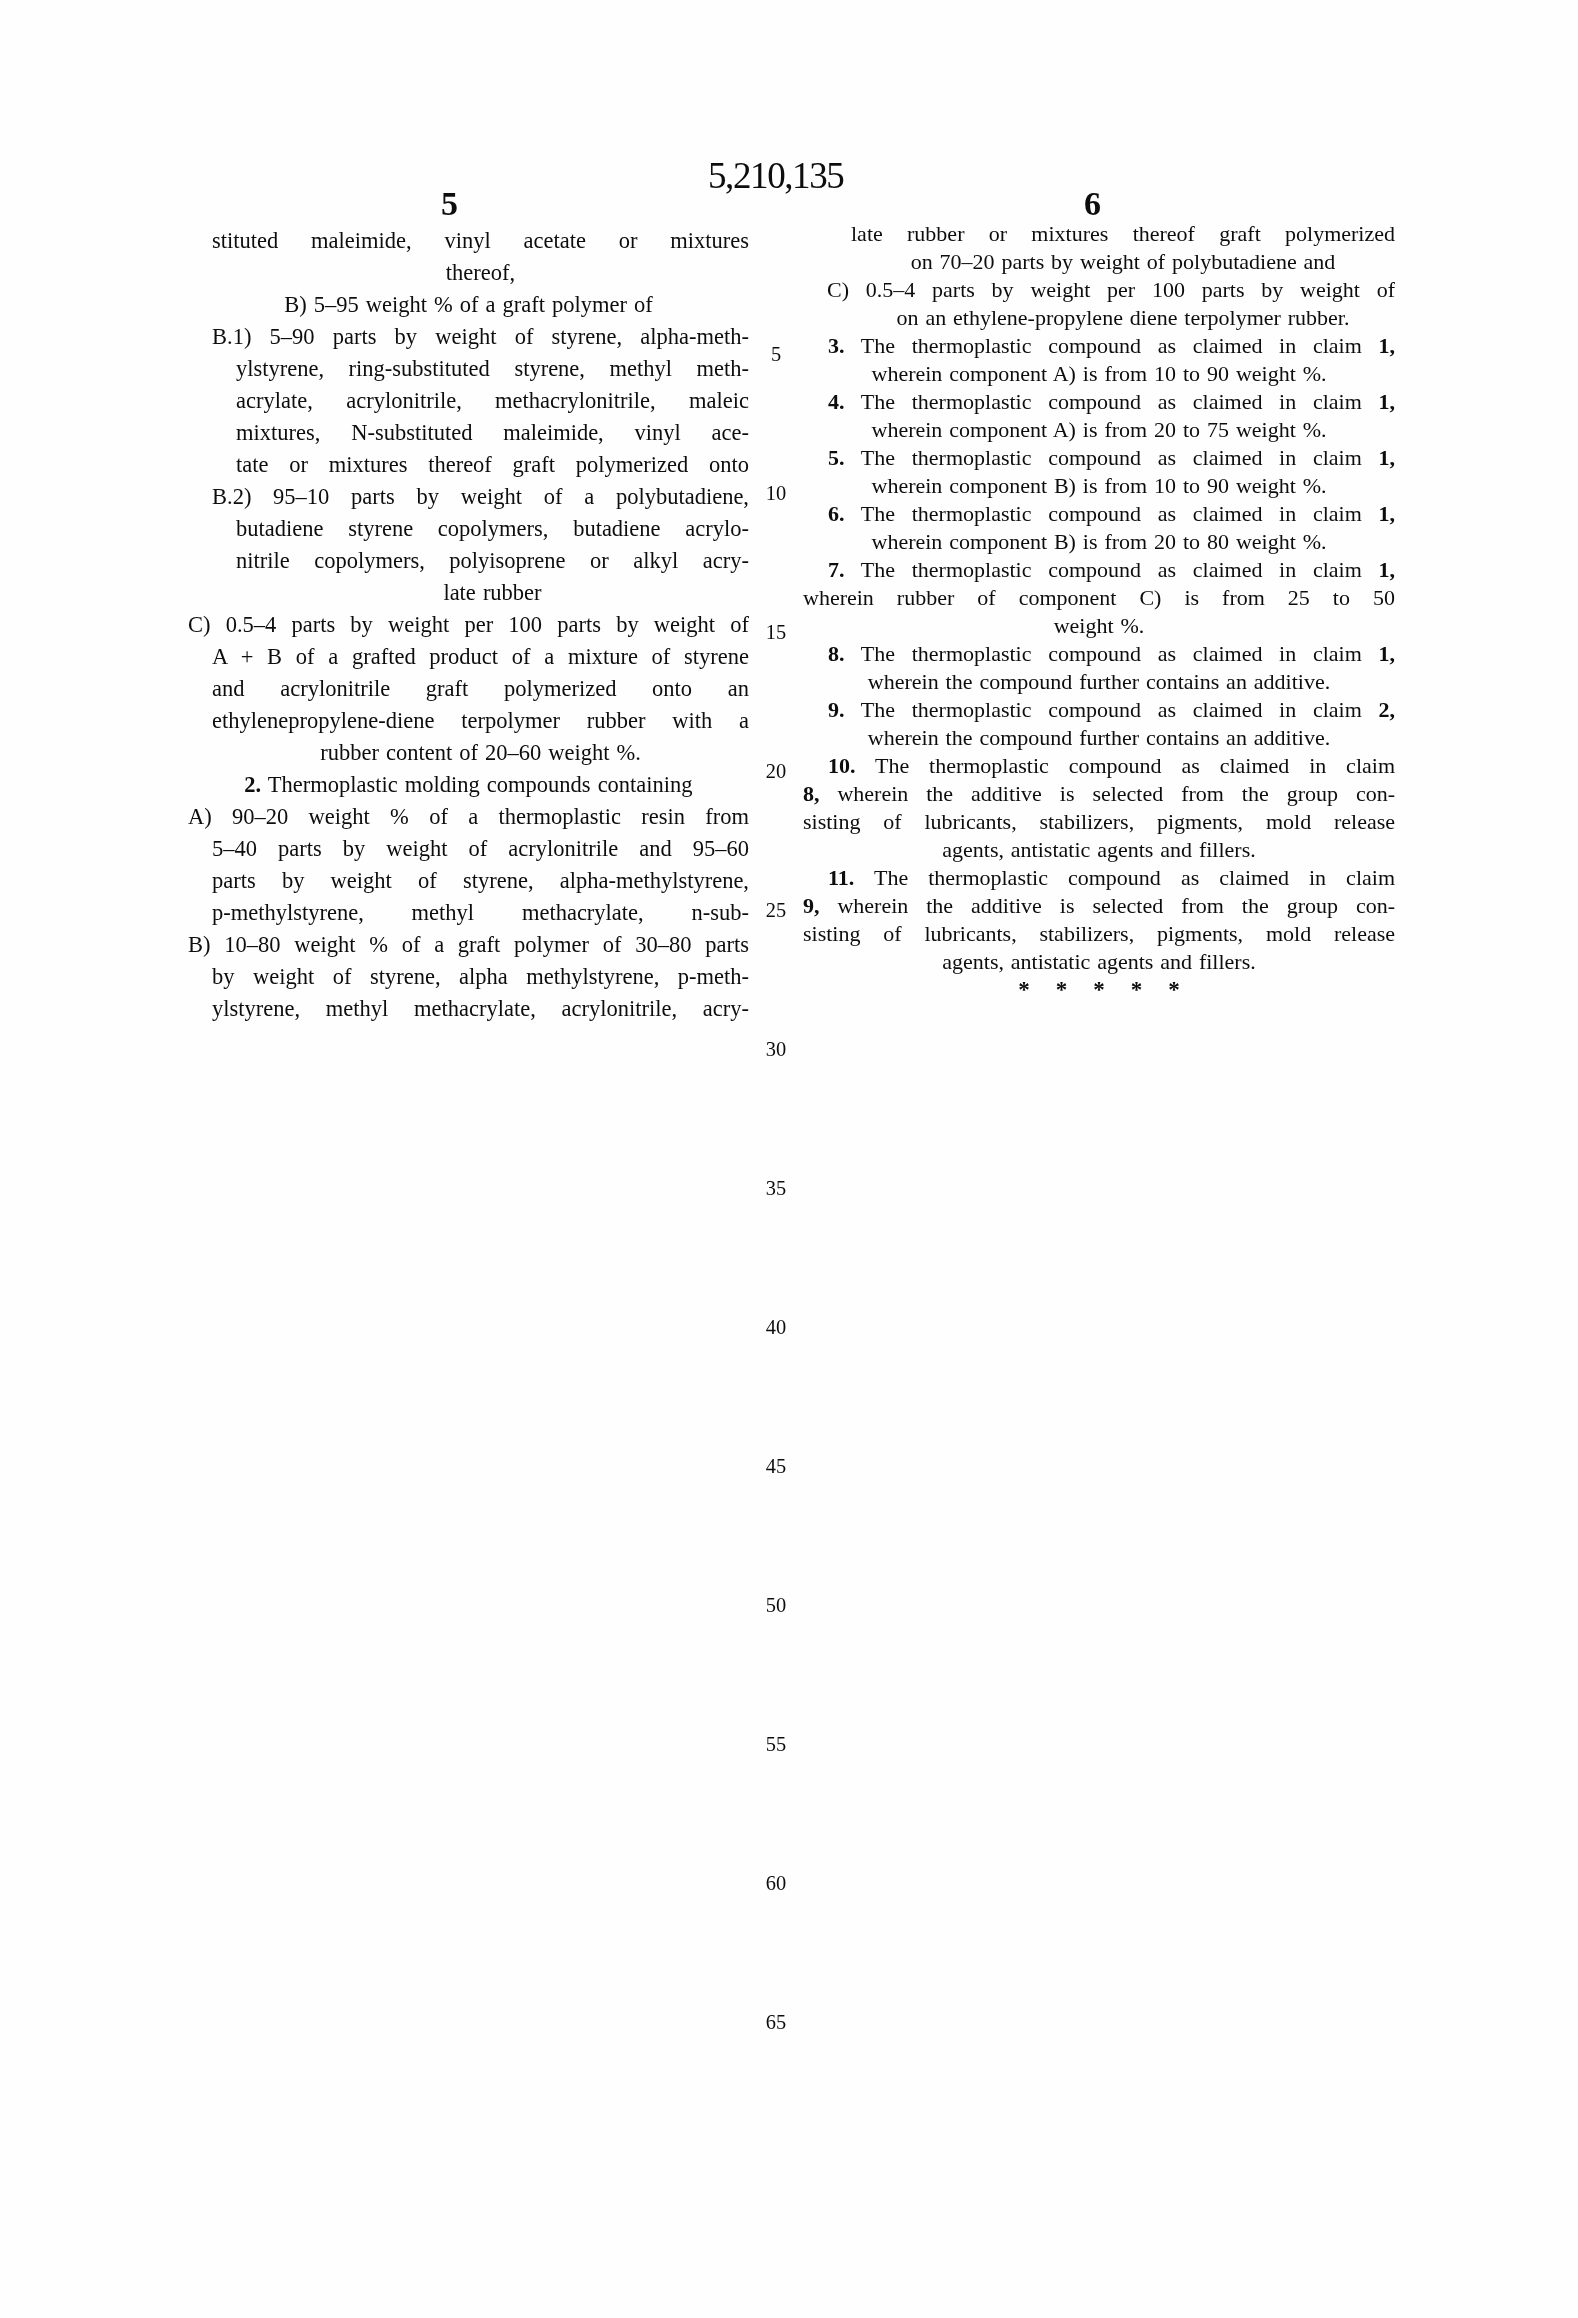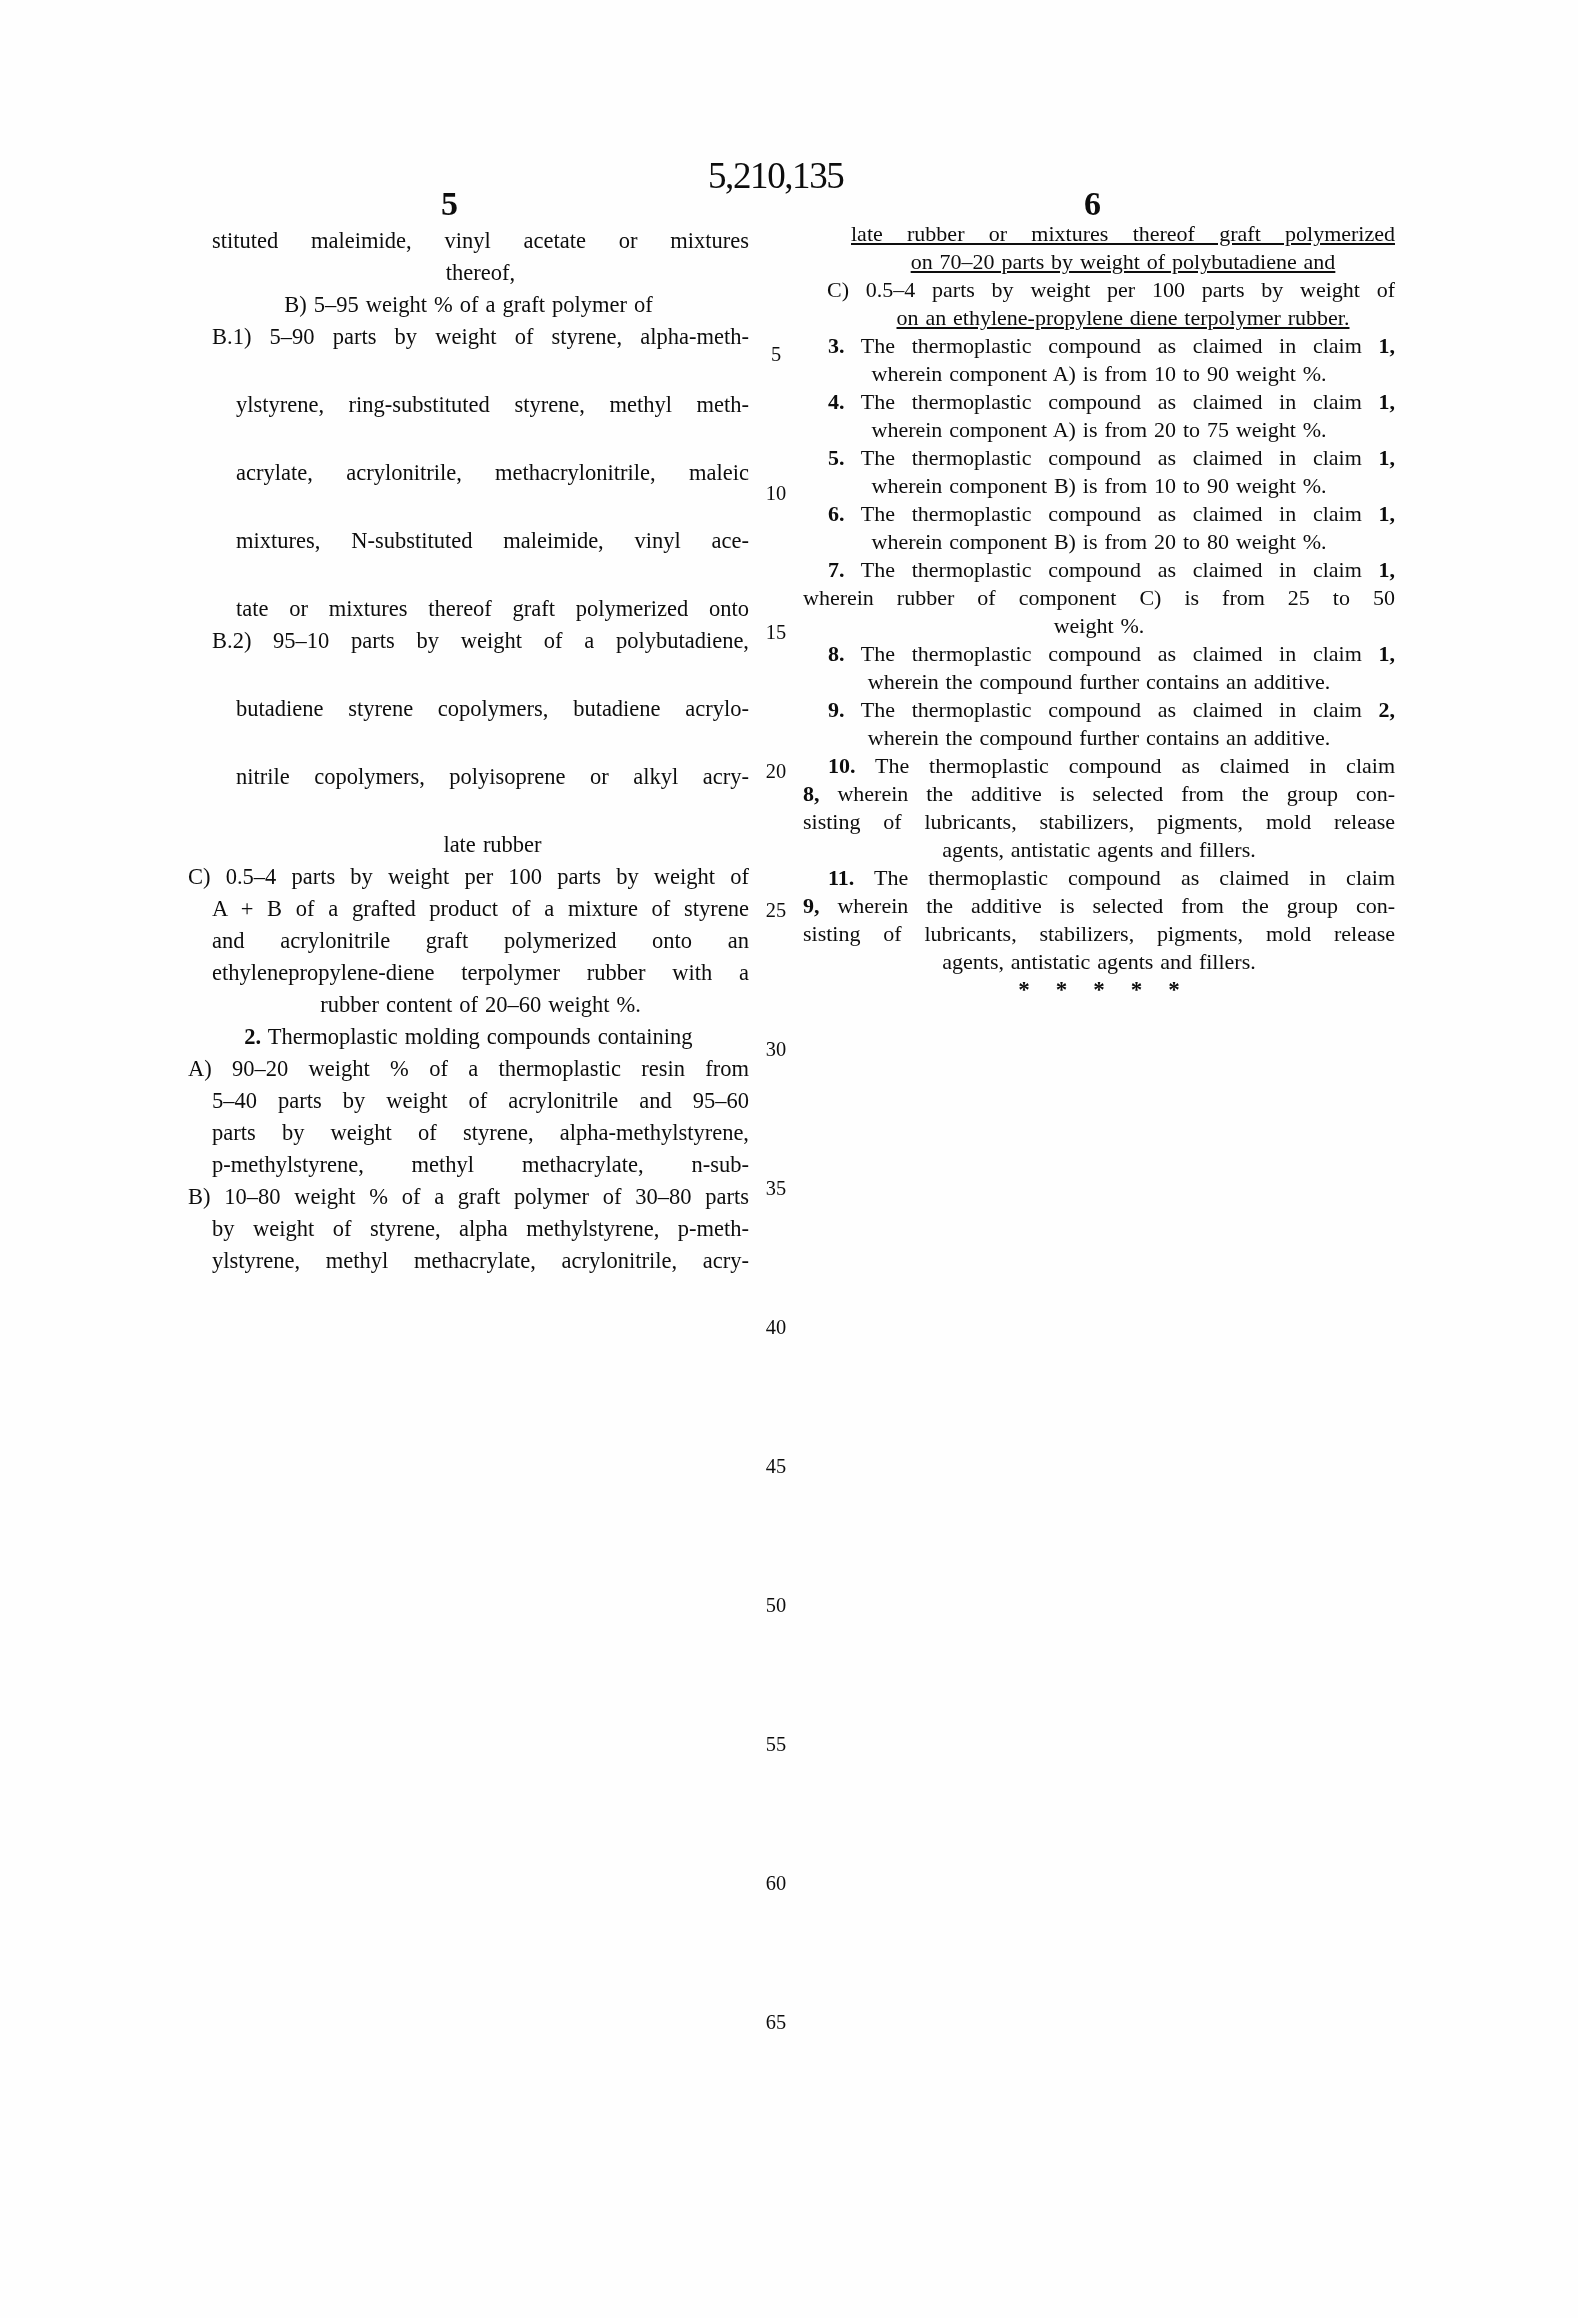--- a/index.html
+++ b/index.html
@@ -34,26 +34,26 @@
   .line{
     overflow:hidden;text-align:center;word-spacing:1.4px;white-space:normal;
   }
   .line.j{text-align:justify;}
   .line.j::after{content:"";display:inline-block;width:100%;height:0;}
   .b{font-weight:bold;}
 
   
   .leftcol .ind-item{margin-left:0;}
   .leftcol .ind-sub{margin-left:24px;}
-  .leftcol .ind-sub2{margin-left:48px;margin-top:36px;}
+  .leftcol .ind-sub2{margin-left:48px;}
   
   .rightcol .ind-base{margin-left:0;}
   .rightcol .ind-item{margin-left:24px;}
   .rightcol .ind-claim{margin-left:25px;}
-  .rightcol .ind-cont{margin-left:48px;text-decoration:underline;}
+  .rightcol .ind-cont{margin-left:48px;}
 
   
   .stars{
     height:28px;line-height:28px;
     display:flex;justify-content:center;gap:26px;
     font-size:23px;font-weight:bold;
   }
 
   
   .gutter{

